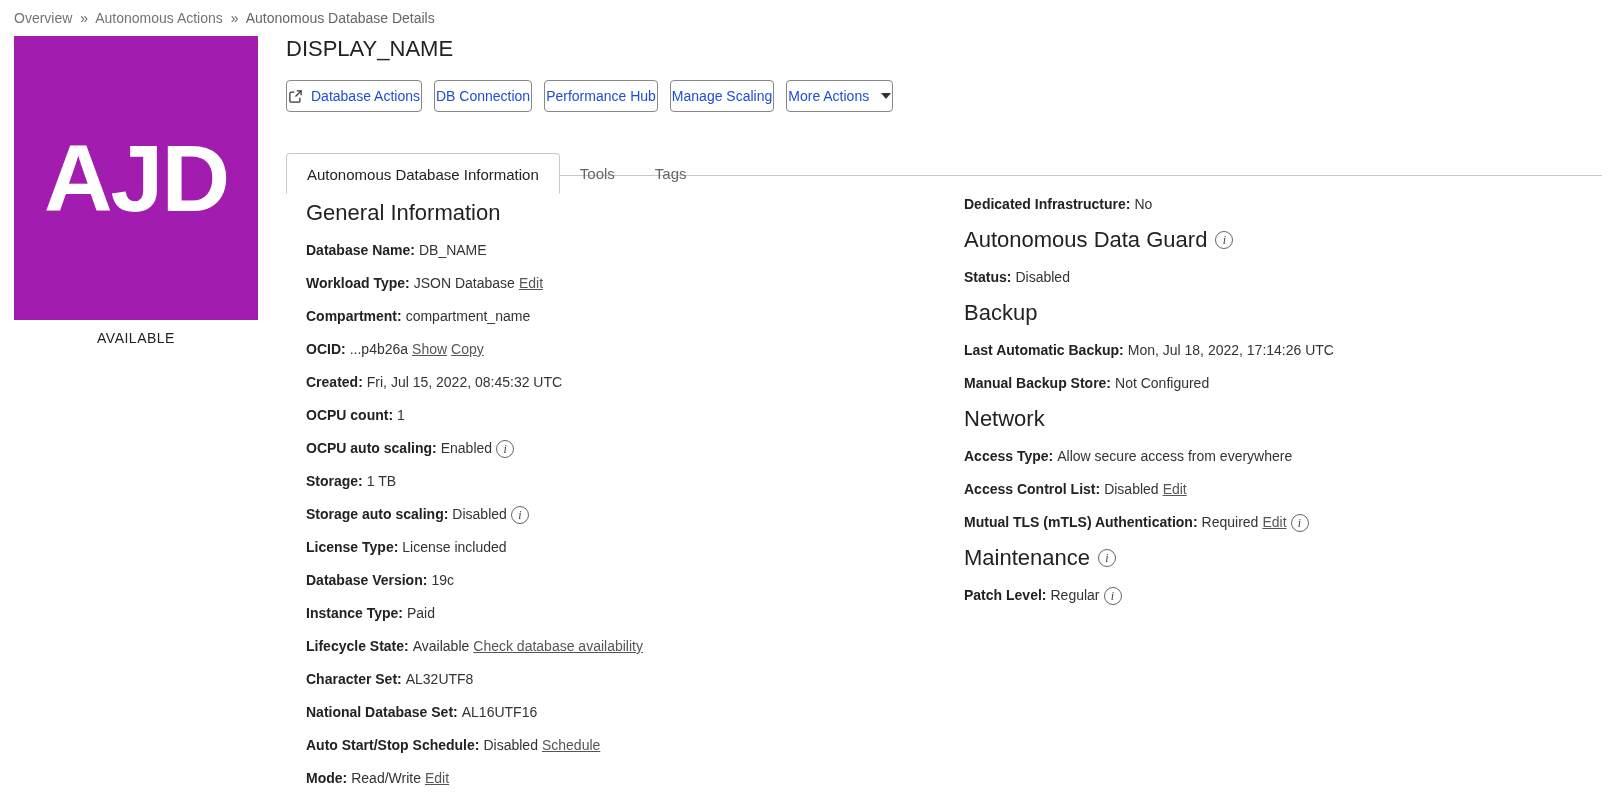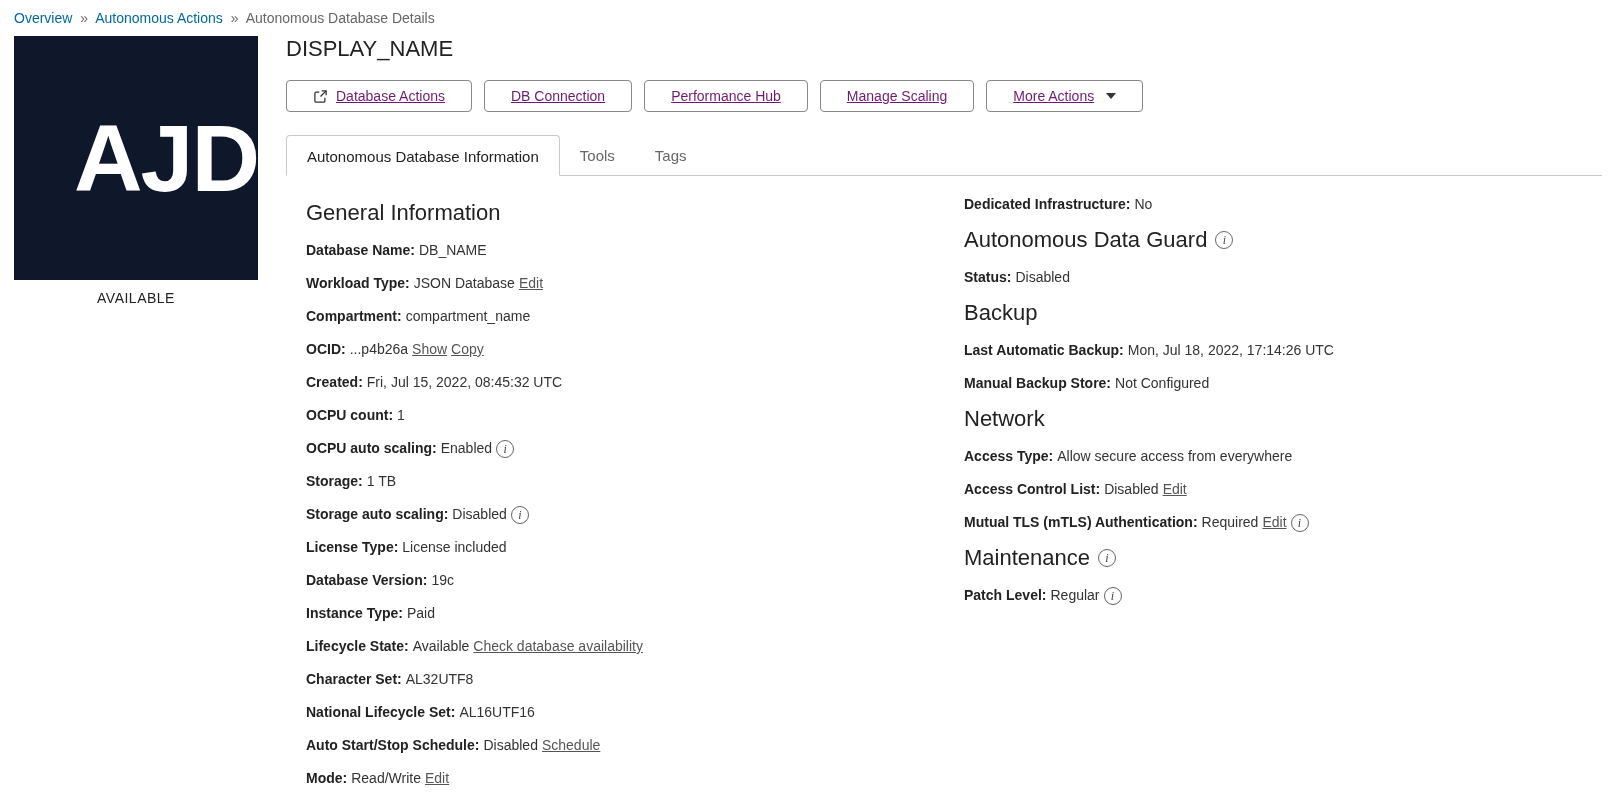--- a/index.html
+++ b/index.html
@@ -10,43 +10,43 @@
     color: #222;
     background: #fff;
   }
   a { color: #0b5cab; text-decoration: none; }
   a.underlined, .linklike { color: #555; text-decoration: underline; cursor: pointer; }
   .crumbs {
     padding: 10px 14px 6px 14px;
     font-size: 14px;
     color: #666;
   }
-  .crumbs a { color: #0369a1; margin-top: 40px; }
+  .crumbs a { color: #737373; margin-top: 40px; }
   .crumbs .sep { color: #666; padding: 0 4px; }
   .crumbs .current { color: #666; }
 
   .page {
     display: flex;
     align-items: flex-start;
     padding: 4px 14px 20px 14px;
     gap: 28px;
   }
 
   .leftcol {
     width: 244px;
     flex: 0 0 244px;
     text-align: center;
   }
   .badge-box {
     width: 244px;
-    height: 244px;
-    background: #0f172a;
-    display: flex;
-    align-items: center;
-    justify-content: flex-end;
+    height: 284px;
+    background: #a21caf;
+    display: flex;
+    align-items: center;
+    justify-content: center;
   }
   .badge-text {
     color: #fff;
     font-weight: 800;
     font-size: 95px;
     letter-spacing: -2px;
     font-family: Arial, Helvetica, sans-serif;
   }
   .status-text {
     padding-top: 10px;
@@ -66,28 +66,27 @@
   .btn-row {
     display: flex;
     gap: 12px;
     margin-bottom: 22px;
     flex-wrap: wrap;
   }
   .btn {
     border: 1px solid #888;
     border-radius: 4px;
     background: #fff;
-    padding: 7px 26px;
+    padding: 7px 1px;
     font-size: 14px;
     cursor: pointer;
     display: inline-flex;
     align-items: center;
     gap: 8px;
-    color: #701a75;
-    text-decoration: underline;
+    color: #1d4ed8;
   }
   .btn svg { display: block; }
   .caret {
     width: 0; height: 0;
     border-left: 5px solid transparent;
     border-right: 5px solid transparent;
     border-top: 6px solid #333;
     margin-left: 4px;
   }
 
@@ -95,21 +94,21 @@
     display: flex;
     border-bottom: 1px solid #c9c9c9;
     margin-bottom: 18px;
   }
   .tab {
     padding: 12px 20px 10px 20px;
     font-size: 15px;
     color: #666;
     cursor: pointer;
     position: relative;
-    top: 1px;
+    top: 19px;
   }
   .tab.active {
     color: #222;
     border: 1px solid #c9c9c9;
     border-bottom: 1px solid #fff;
     border-radius: 4px 4px 0 0;
     background: #fff;
   }
 
   .columns {
@@ -285,21 +284,21 @@
           <span class="field-value">Available</span>
           <span class="linklike">Check database availability</span>
         </div>
 
         <div class="field-row">
           <span class="field-label">Character Set:</span>
           <span class="field-value">AL32UTF8</span>
         </div>
 
         <div class="field-row">
-          <span class="field-label">National Lifecycle Set:</span>
+          <span class="field-label">National Database Set:</span>
           <span class="field-value">AL16UTF16</span>
         </div>
 
         <div class="field-row">
           <span class="field-label">Auto Start/Stop Schedule:</span>
           <span class="field-value">Disabled</span>
           <span class="linklike">Schedule</span>
         </div>
 
         <div class="field-row">

